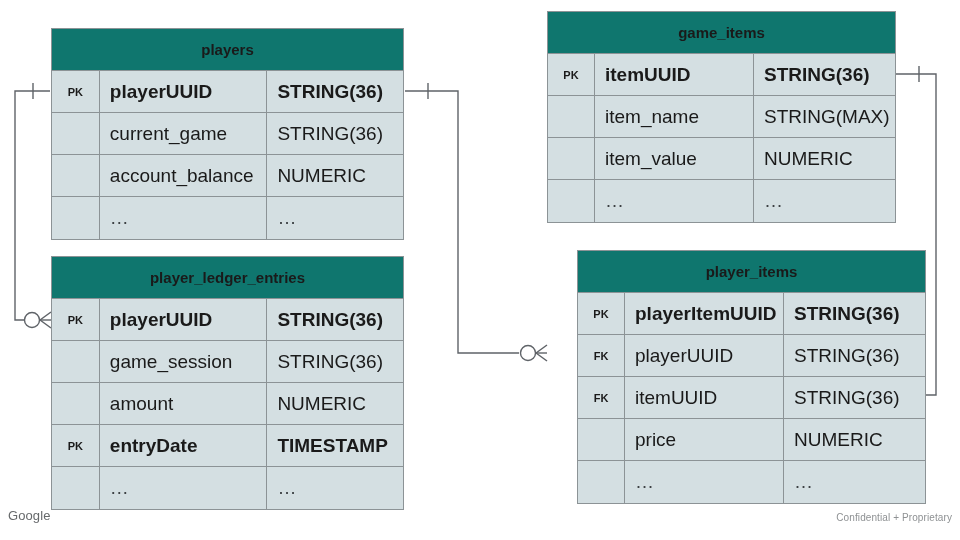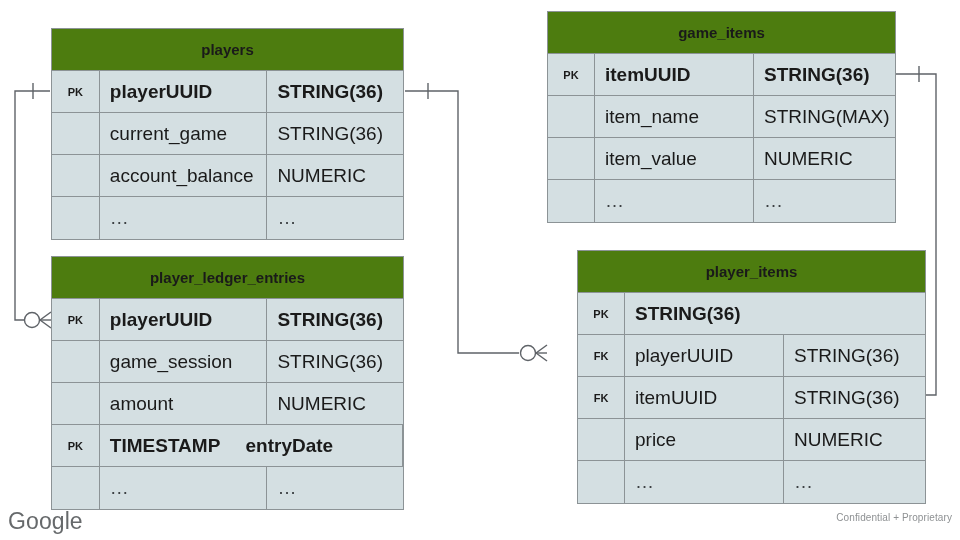--- a/index.html
+++ b/index.html
@@ -44,21 +44,21 @@
   }
   .entity-title {
     box-sizing: border-box;
     height: 42px;
     line-height: 42px;
     text-align: center;
     font-weight: bold;
     font-size: 15px;
     color: #1a1a1a;
     border-bottom: 1px solid #8c9396;
-    background: #4d7c0f;
+    background: #0f766e;
     white-space: nowrap;
     overflow: hidden;
   }
   .row {
     display: flex;
     box-sizing: border-box;
     height: 42px;
     border-bottom: 1px solid #8c9396;
     background: #d4dfe2;
   }
@@ -104,21 +104,21 @@
 
   .entity.right .cell-key  { width: 47px; }
   .entity.right .cell-name { width: 159px; }
   .entity.right .cell-type { width: 141px; }
 
   
   .brand {
     position: absolute;
     left: 8px;
     top: 508px;
-    font-size: 23px;
+    font-size: 13px;
     color: #66696b;
     letter-spacing: 0.1px;
     font-family: "Liberation Sans", sans-serif;
   }
   .confidential {
     position: absolute;
     right: 8px;
     top: 512px;
     font-size: 10px;
     color: #8e9193;
@@ -212,22 +212,22 @@
           <div class="cell cell-name">game_session</div>
           <div class="cell cell-type">STRING(36)</div>
         </div>
         <div class="row">
           <div class="cell cell-key"></div>
           <div class="cell cell-name">amount</div>
           <div class="cell cell-type">NUMERIC</div>
         </div>
         <div class="row bold">
           <div class="cell cell-key">PK</div>
+          <div class="cell cell-name">entryDate</div>
           <div class="cell cell-type">TIMESTAMP</div>
-          <div class="cell cell-name">entryDate</div>
         </div>
         <div class="row last">
           <div class="cell cell-key"></div>
           <div class="cell cell-name ellipsis">…</div>
           <div class="cell cell-type ellipsis">…</div>
         </div>
       </div>
       <div class="entity right" style="left: 547px; top: 11px; width: 349px;">
         <div class="entity-title">game_items</div>
         <div class="row bold">
@@ -248,20 +248,21 @@
         <div class="row last">
           <div class="cell cell-key"></div>
           <div class="cell cell-name ellipsis">…</div>
           <div class="cell cell-type ellipsis">…</div>
         </div>
       </div>
       <div class="entity right" style="left: 577px; top: 250px; width: 349px;">
         <div class="entity-title">player_items</div>
         <div class="row bold">
           <div class="cell cell-key">PK</div>
+          <div class="cell cell-name">playerItemUUID</div>
           <div class="cell cell-type">STRING(36)</div>
         </div>
         <div class="row">
           <div class="cell cell-key">FK</div>
           <div class="cell cell-name">playerUUID</div>
           <div class="cell cell-type">STRING(36)</div>
         </div>
         <div class="row">
           <div class="cell cell-key">FK</div>
           <div class="cell cell-name">itemUUID</div>

